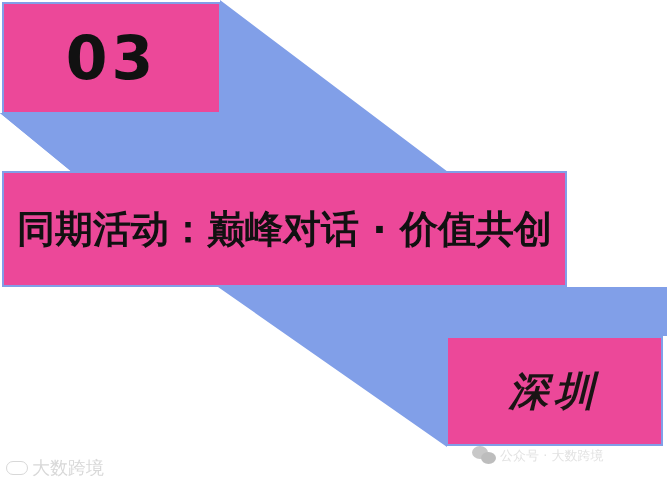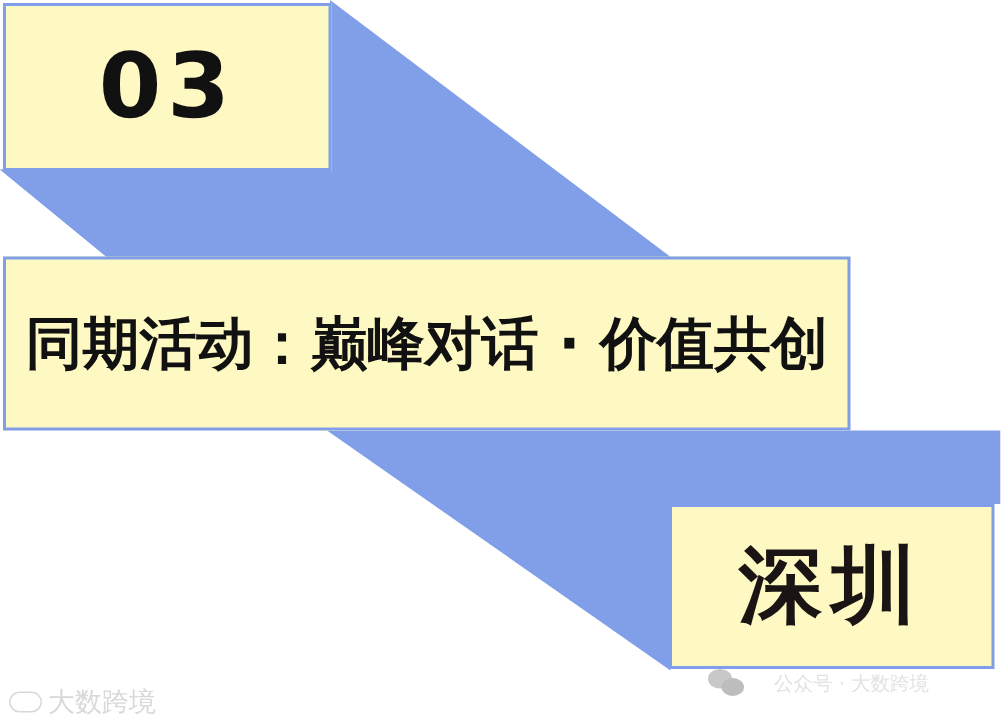--- a/index.html
+++ b/index.html
@@ -1,24 +1,24 @@
 <!DOCTYPE html>
 <html><head>
 <meta charset="utf-8">
 <style>
   html,body{margin:0;padding:0;background:#ffffff;}
   body{width:667px;height:482px;position:relative;overflow:hidden;font-family:"DejaVu Sans","Liberation Sans",sans-serif;}
   .bg-shape{position:absolute;left:0;top:0;}
-  .box{position:absolute;background:#fef9c3;border:2px solid #819fe8;box-sizing:border-box;display:flex;align-items:center;justify-content:center;color:#111111;}
+  .box{position:absolute;background:#ec4899;border:2px solid #819fe8;box-sizing:border-box;display:flex;align-items:center;justify-content:center;color:#111111;}
   .box-number{left:2px;top:2px;width:219px;height:112px;font-family:"DejaVu Sans",sans-serif;font-weight:bold;font-size:60px;letter-spacing:4px;}
   .box-title{left:2px;top:171px;width:565px;height:116px;font-family:"DejaVu Sans",sans-serif;font-weight:bold;font-size:38px;letter-spacing:0px;}
-  .box-city{left:446px;top:336px;width:217px;height:110px;font-family:"DejaVu Sans",sans-serif;font-weight:bold;font-size:56px;letter-spacing:6px;color:#1a1414;}
+  .box-city{left:446px;top:336px;width:217px;height:110px;font-family:"DejaVu Sans",sans-serif;font-weight:bold;font-size:40px;letter-spacing:6px;color:#1a1414;font-style:italic;}
   .wm-left{position:absolute;left:6px;top:456px;display:flex;align-items:center;gap:4px;color:#d8d8d8;font-size:18px;}
   .wm-left .logo{width:22px;height:14px;border:1.5px solid #d8d8d8;border-radius:8px;box-sizing:border-box;}
-  .wm-right{position:absolute;left:472px;top:446px;display:flex;align-items:center;gap:18px;color:#e2e2e2;font-size:13px;}
+  .wm-right{position:absolute;left:472px;top:446px;display:flex;align-items:center;gap:2px;color:#e2e2e2;font-size:13px;}
   .wechat{position:relative;width:26px;height:20px;}
   .wechat .b1{position:absolute;left:0;top:0;width:16px;height:13px;border-radius:50%;background:#c8c8c8;}
   .wechat .b2{position:absolute;left:9px;top:6px;width:15px;height:12px;border-radius:50%;background:#bdbdbd;}
 </style>
 </head>
 <body>
 
 <svg class="bg-shape" width="667" height="482" viewBox="0 0 667 482">
   <polygon points="220,0 448,172 72,172 0,113 220,113" fill="#819fe8"></polygon>
   <polygon points="0,113 220,113 220,172 72,172" fill="#819fe8"></polygon>

